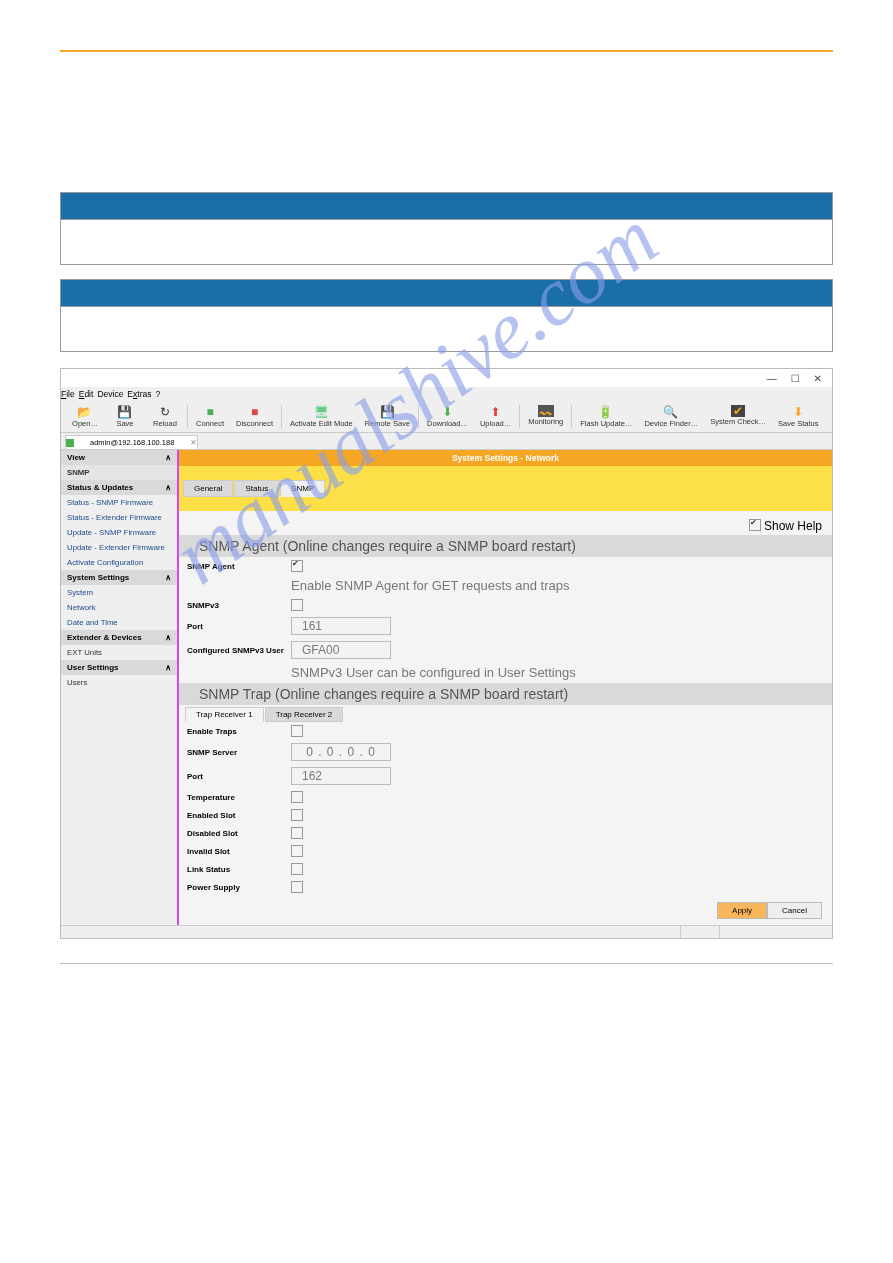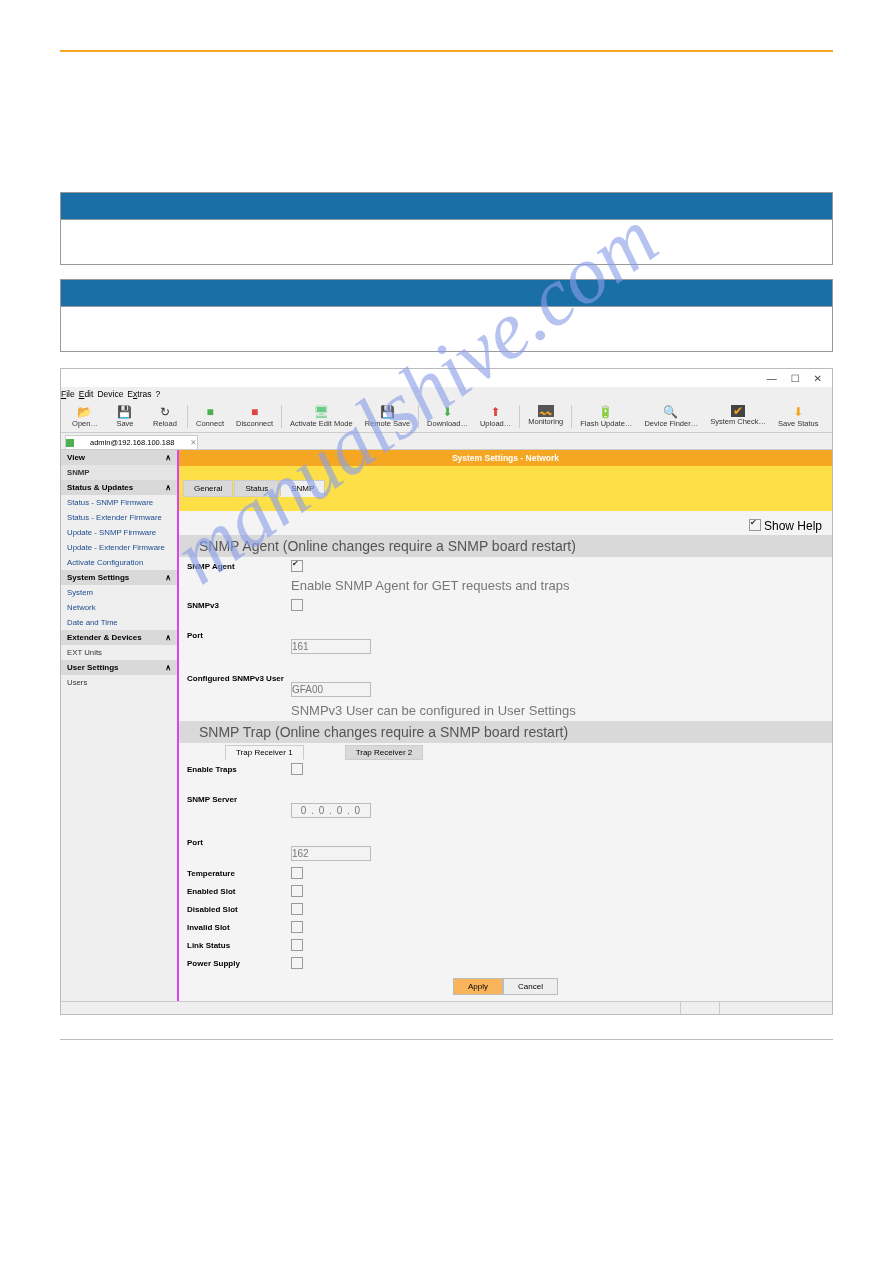--- a/index.html
+++ b/index.html
@@ -145,36 +145,35 @@
     display:flex;
     align-items:center;
     padding:3px 8px;
     font-size:8px;
   }
   .form-row .lbl { width:104px; font-weight:bold; }
   .form-row .fld { flex:0 0 82px; }
   .form-row .hint { color:#777; font-size:13px; }
   .form-row input[type="text"] {
     width:78px;
-    font-size:10px;
-    padding:1px 0;
+    font-size:12px;
+    padding:1px 10px;
     border:1px solid #bbb;
     background:#f3f3f3;
     color:#777;
-    margin-top:22px;
   }
   .form-row input.ip { width:78px; text-align:center; letter-spacing:1px; }
   .chkbox { appearance:none; width:10px; height:10px; border:1px solid #999; display:inline-block; vertical-align:middle; position:relative; }
   .chkbox.checked::after { content:"✔"; position:absolute; font-size:8px; top:-2px; left:0; color:#333; }
   .trap-tabs { display:flex; padding:2px 6px 0 6px; }
-  .trap-tab { padding:2px 10px; background:#d9d9d9; border:1px solid #ccc; font-size:8px; margin-right:1px;margin-left:40px;}
+  .trap-tab { padding:2px 10px; background:#d9d9d9; border:1px solid #ccc; font-size:8px; margin-right:1px;}
   .trap-tab.active { background:#f4f4f4; border-bottom-color:#f4f4f4; }
   .dialog-btns {
     display:flex;
-    justify-content:center;
+    justify-content:flex-end;
     padding:6px 10px;
   }
   .btn {
     font-size:8px;
     padding:3px 14px;
     border:1px solid #bbb;
     background:#eee;
   }
   .btn.primary { background:#f9b55b; }
   .status-bar { height:12px; border-top:1px solid #ccc; background:#efefef; display:flex; }

